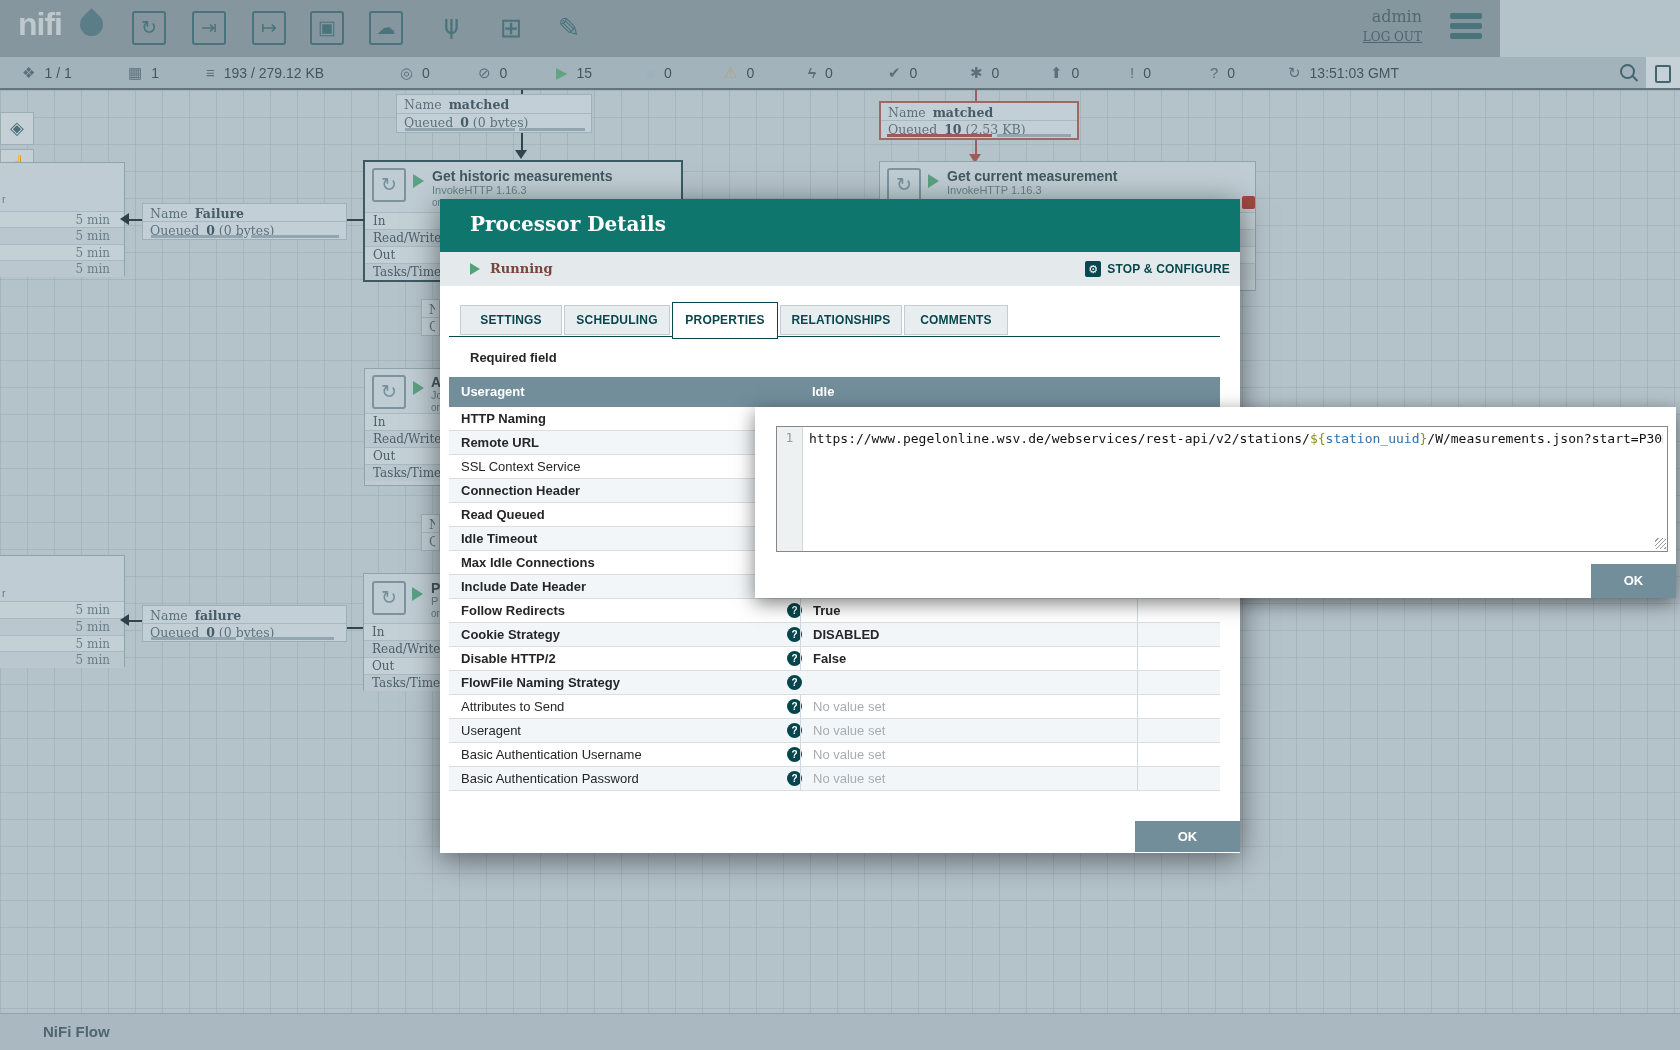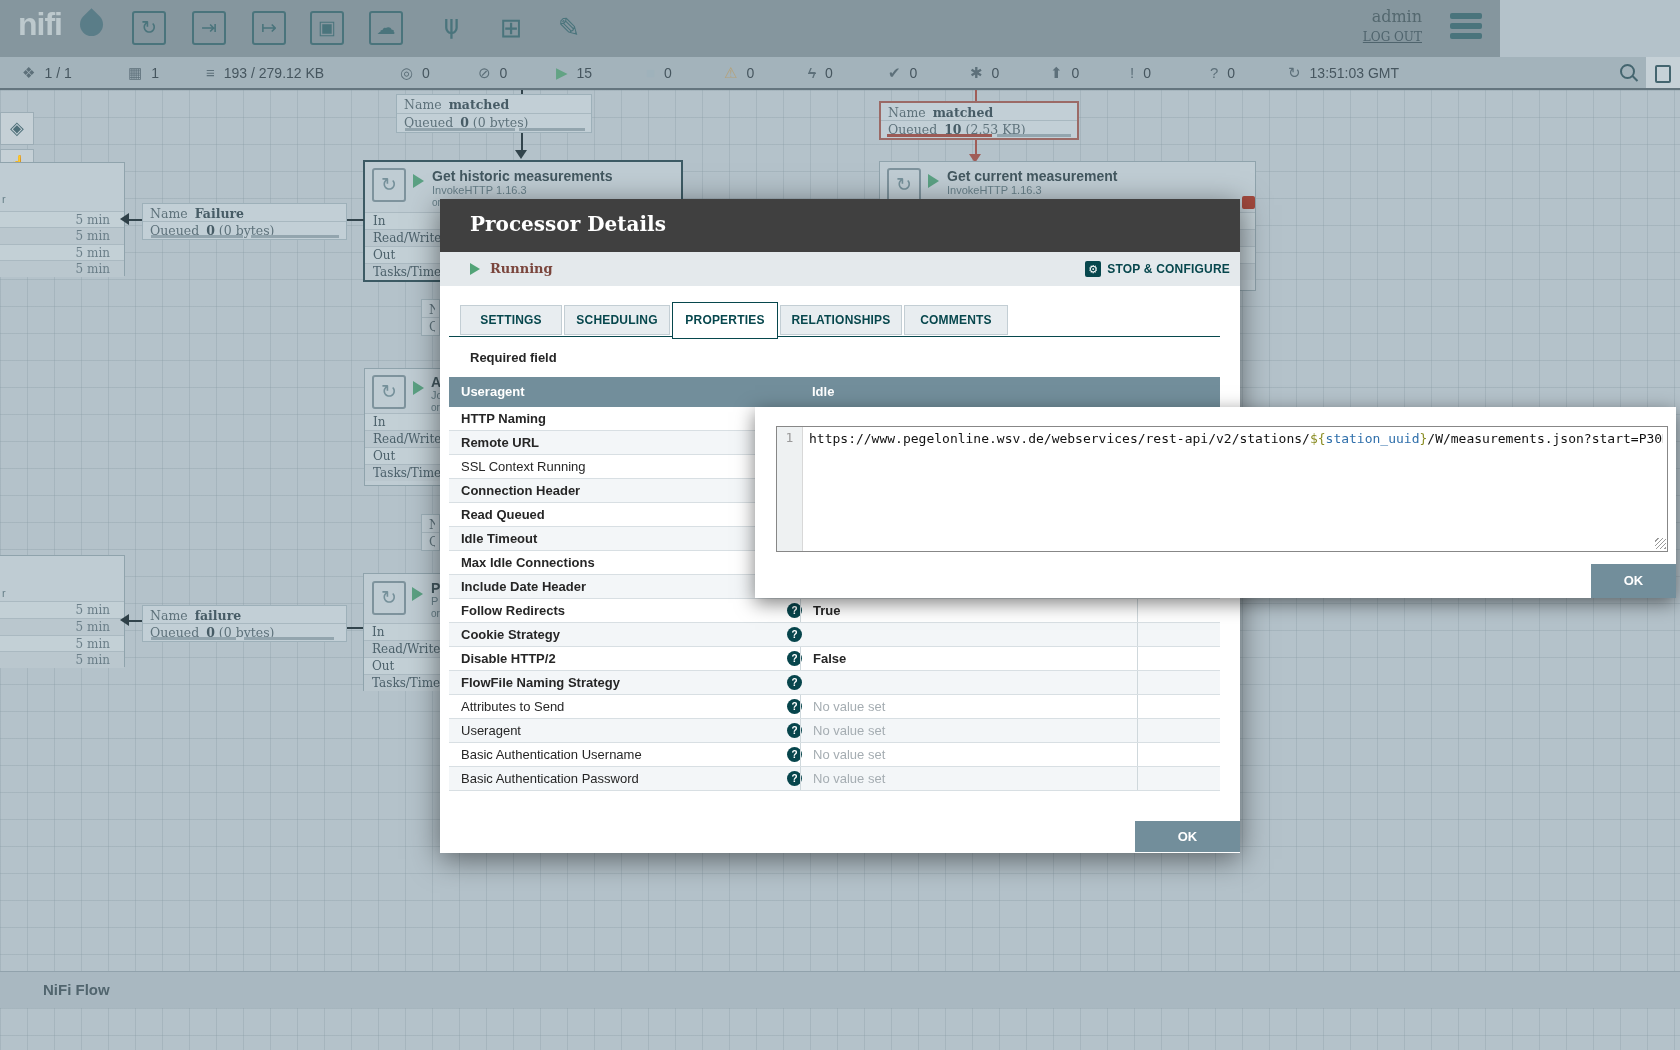--- a/index.html
+++ b/index.html
@@ -61,26 +61,26 @@
   .cdivider{position:absolute;left:0;width:100%;height:1px;background:#a8b8c0}
   .bar{position:absolute;height:3px;background:#93a5ae}
   .bar.red{background:#9c5b56}
   .vline{position:absolute;background:#32444c}
   .vline.red{background:#a05d58}
   .tri-down{position:absolute;width:0;height:0;border-left:6px solid transparent;border-right:6px solid transparent;border-top:9px solid #32444c}
   .tri-down.red{border-top-color:#a05d58}
   .tri-left{position:absolute;width:0;height:0;border-top:6px solid transparent;border-bottom:6px solid transparent;border-right:9px solid #2f4048}
 
   
-  #bottombar{left:0;top:971px;width:1680px;height:37px;background:#a9b8c1;border-top:1px solid #91a2ac;box-sizing:border-box}
+  #bottombar{left:0;top:1013px;width:1680px;height:37px;background:#a9b8c1;border-top:1px solid #91a2ac;box-sizing:border-box}
   #breadcrumb{position:absolute;left:43px;top:9px;font-size:15px;font-weight:bold;color:#51656e}
 
   
   #dialog{left:440px;top:199px;width:800px;height:654px;background:#fff;z-index:10;box-shadow:0 6px 28px rgba(0,0,0,.5)}
-  #dlg-header{left:0;top:0;width:800px;height:53px;background:#404040}
+  #dlg-header{left:0;top:0;width:800px;height:53px;background:#0f766e}
   #dlg-title{left:30px;top:13px;font-size:20px;font-weight:bold;color:#fff;font-family:"DejaVu Serif",serif}
   #dlg-status{left:0;top:53px;width:800px;height:34px;background:#e4e9ec}
   #run-play{left:30px;top:11px;width:0;height:0;border-left:10px solid #52a377;border-top:6px solid transparent;border-bottom:6px solid transparent}
   #run-text{left:50px;top:9px;font-size:13px;font-weight:bold;color:#7a453c;font-family:"DejaVu Serif",serif}
   #stopcfg{right:10px;top:9px;display:flex;gap:6px;align-items:center}
   #stopcfg .gic{width:16px;height:16px;background:#07474d;color:#fff;font-size:11px;line-height:16px;text-align:center;border-radius:2px}
   #stopcfg .lbl{font-size:12px;font-weight:bold;color:#07474d;letter-spacing:.2px}
   .tab{position:absolute;top:106px;height:30px;background:#e8edf0;border:1px solid #c3ced4;box-sizing:border-box;
        text-align:center;line-height:28px;font-size:12px;font-weight:bold;color:#07474d;letter-spacing:.2px}
   .tab.sel{top:103px;height:37px;background:#fff;border:1px solid #07474d;line-height:35px;z-index:2}
@@ -405,21 +405,21 @@
       <div class="vcell"></div>
       <div class="xcell"></div>
     </div>
   <div class="trow alt" style="top:232px">
       <span class="pname req">Remote URL</span>
       <span class="qic">?</span>
       <div class="vcell"></div>
       <div class="xcell"></div>
     </div>
   <div class="trow" style="top:256px">
-      <span class="pname">SSL Context Running</span>
+      <span class="pname">SSL Context Service</span>
       <span class="qic">?</span>
       <div class="vcell"></div>
       <div class="xcell"></div>
     </div>
   <div class="trow alt" style="top:280px">
       <span class="pname req">Connection Header</span>
       <span class="qic">?</span>
       <div class="vcell"></div>
       <div class="xc ell"></div>
     </div>
@@ -451,20 +451,23 @@
       <span class="pname req">Follow Redirects</span>
       <span class="qic">?</span>
       <div class="vcell">
         <span>True</span>
       </div>
       <div class="xcell"></div>
     </div>
   <div class="trow alt" style="top:424px">
       <span class="pname req">Cookie Strategy</span>
       <span class="qic">?</span>
+      <div class="vcell">
+        <span>DISABLED</span>
+      </div>
       <div class="xcell"></div>
     </div>
   <div class="trow" style="top:448px">
       <span class="pname req">Disable HTTP/2</span>
       <span class="qic">?</span>
       <div class="vcell">
         <span>False</span>
       </div>
       <div class="xcell"></div>
     </div>

